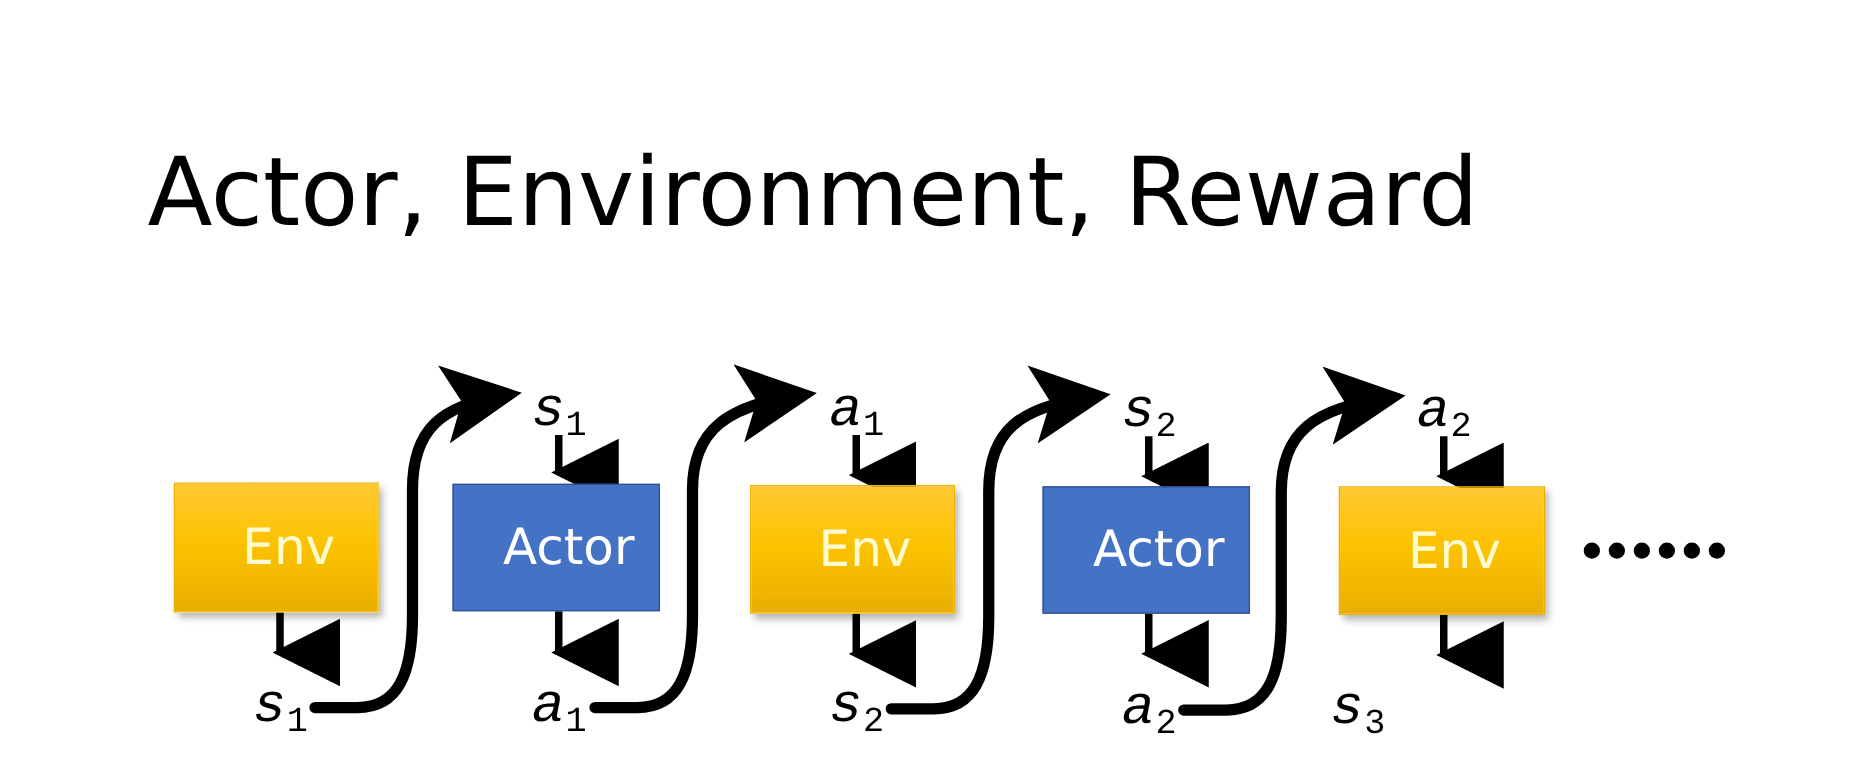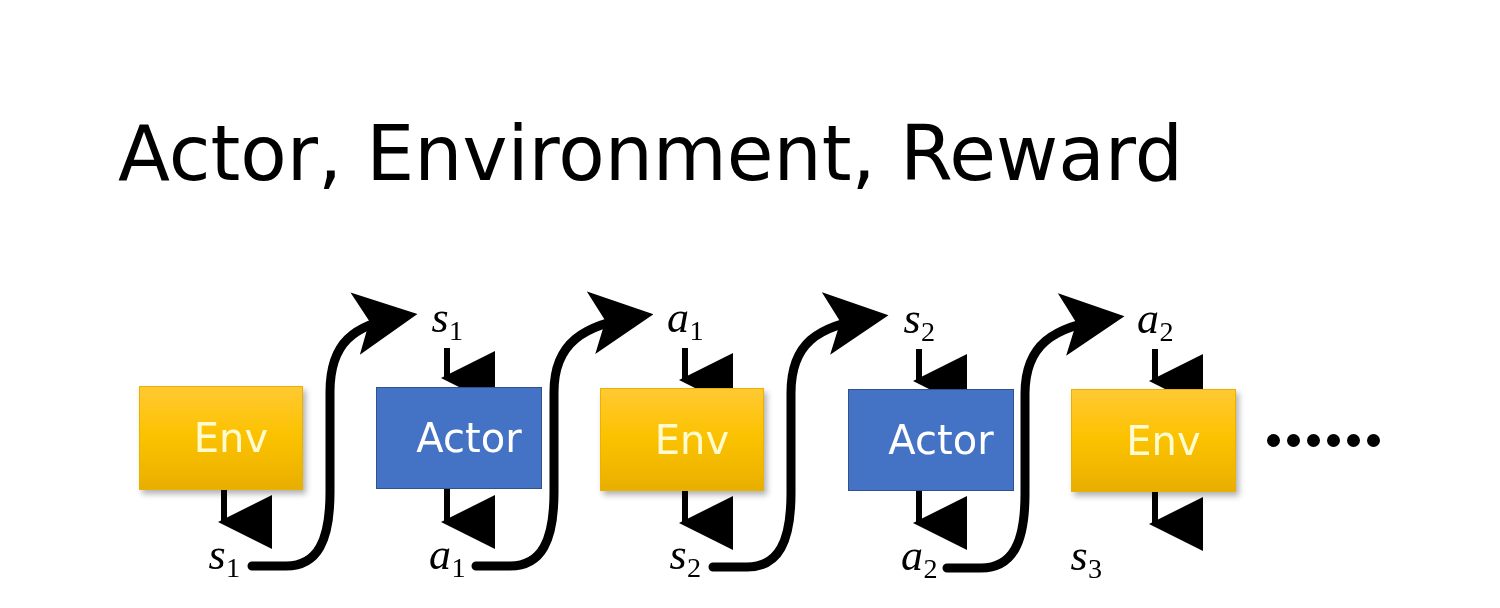--- a/index.html
+++ b/index.html
@@ -71,33 +71,33 @@
     background: linear-gradient(to bottom, #FFC933 0%, #FFC61F 18%, #FBC200 48%, #F0B600 82%, #E8AE00 100%);
     color: #FFFBD0;
     border: 1px solid #E8B200;
     box-shadow: 3px 4px 6px rgba(0,0,0,0.30);
   }
   .node-box.actor {
     background: #4472C4;
     color: #FFFFFF;
     border: 1.5px solid #2F528F;
     box-shadow: none;
-    margin-left: 14px;
   }
 
   
   .math-label {
     position: absolute;
-    font-family: Liberation Serif, serif;
+    font-family: Liberation Mono, monospace;
     font-style: italic;
     font-size: 44px;
     line-height: 1;
     color: #000000;
     white-space: nowrap;
     transform: translate(-50%, 0);
+    margin-top: 11px;
   }
   .math-label .sub {
     font-size: 0.64em;
     font-style: normal;
     vertical-align: baseline;
     position: relative;
     top: 0.30em;
     left: 0.02em;
   }
 

